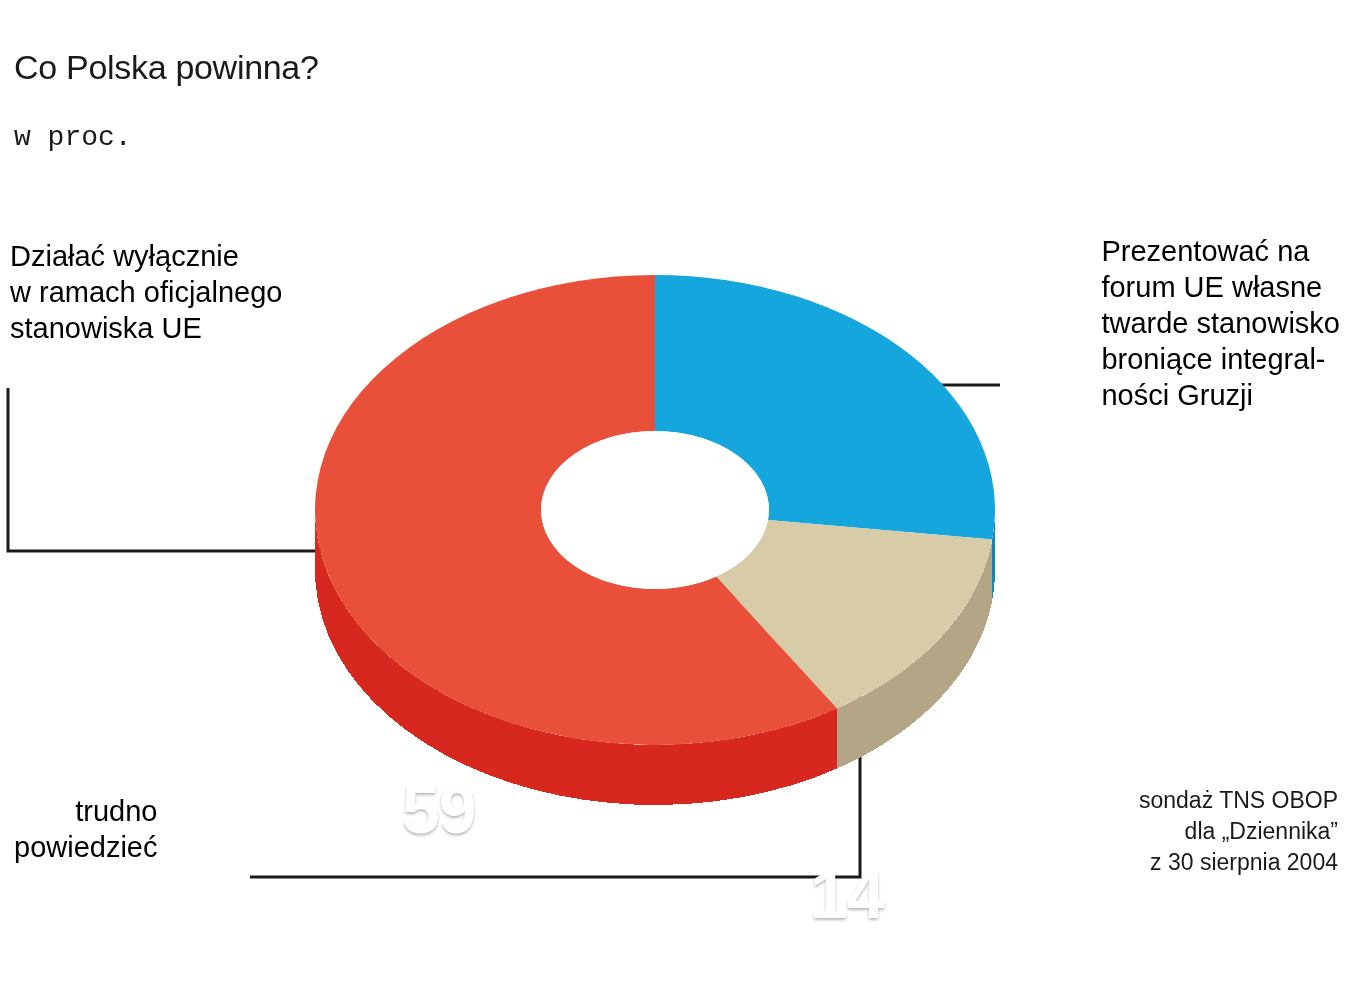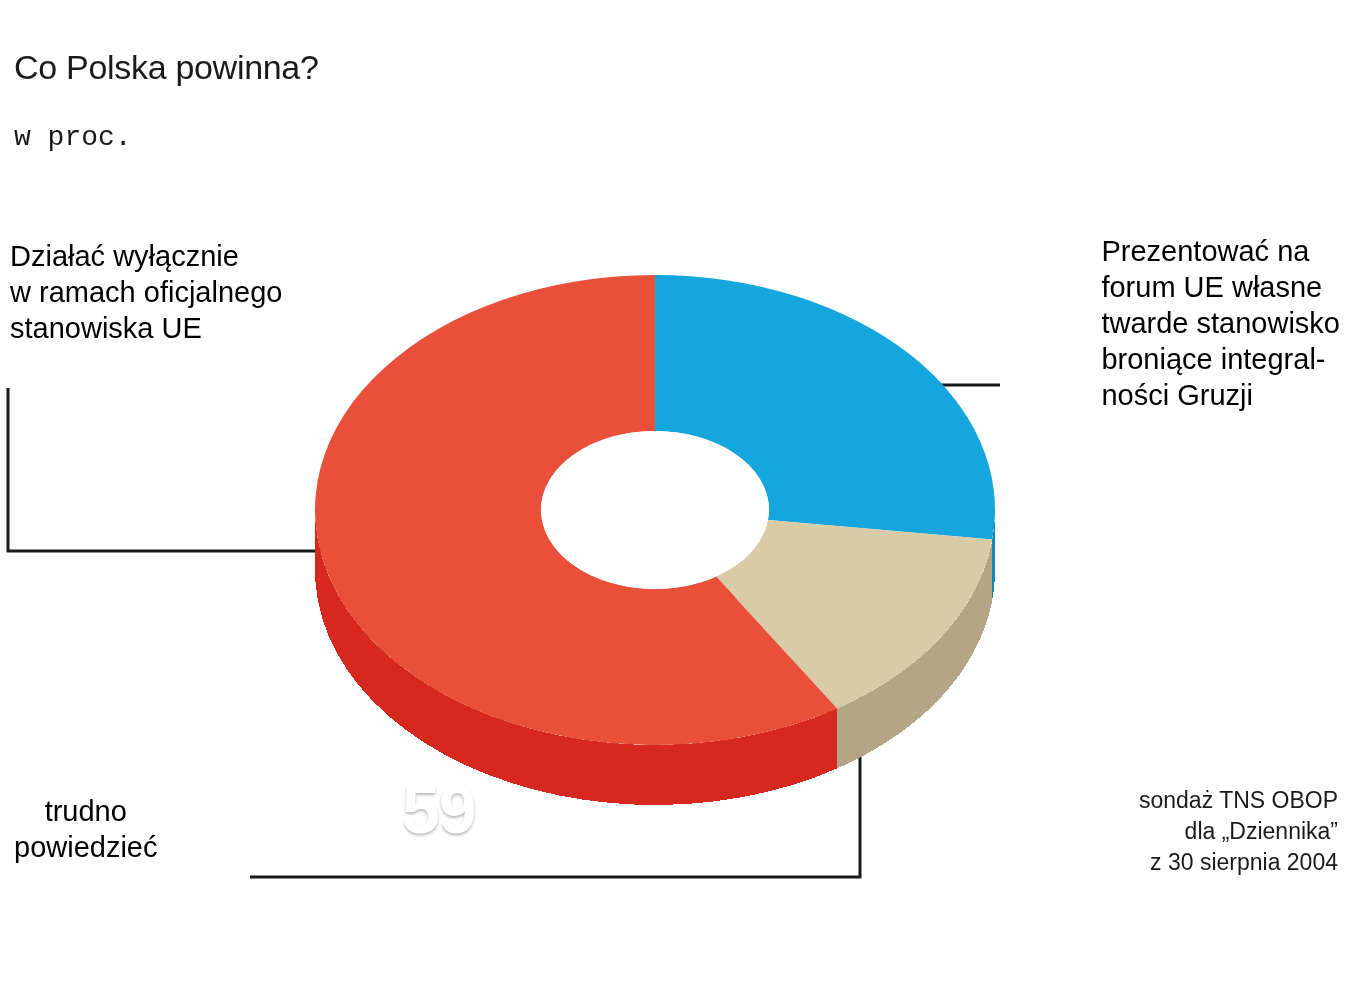--- a/index.html
+++ b/index.html
@@ -49,21 +49,21 @@
     text-align: left;
   }
   #label-right-top {
     right: 10px;
     top: 233px;
     text-align: left;
   }
   #label-left-bottom {
     left: 14px;
     top: 793px;
-    text-align: center;
+    text-align: right;
   }
   #source-note {
     position: absolute;
     right: 12px;
     top: 785px;
     font-size: 23px;
     line-height: 31px;
     text-align: right;
     color: #1a1a1a;
     white-space: pre-line;
@@ -287,20 +287,21 @@
         <path d="M 236.15623303797858 239.13454054319257 L 236 235.00000000000006 L 236 269.00000000000006 L 236.15623303797858 273.13454054319254 Z" fill="#cf1e18"></path>
       </g>
 
     <path d="M 350 0 A 340 235 0 0 1 687.3189984469225 264.45330988761157 L 463.1010759498505 244.90132545158005 A 114 79 0 0 0 350 156 Z" fill="#14a6dd"></path>
       <path d="M 687.3189984469225 264.45330988761157 A 340 235 0 0 1 532.1811102928588 433.41706249297357 L 411.0842546276056 301.7019061146592 A 114 79 0 0 0 463.1010759498505 244.90132545158005 Z" fill="#d8cba8"></path>
       <path d="M 532.1811102928588 433.41706249297357 A 340 235 0 1 1 349.99999999999994 0 L 350 156 A 114 79 0 1 0 411.0842546276056 301.7019061146592 Z" fill="#e8503a"></path>
       <ellipse cx="350" cy="235" rx="114" ry="79" fill="#ffffff"></ellipse>
   </svg>
 
   <div class="slice-value" id="value-59">59</div>
+  <div class="slice-value" id="value-14">14</div>
 </div>
 
 <div class="anno-text" id="label-left-top">Działać wyłącznie
 w ramach oficjalnego
 stanowiska UE</div>
 <div class="anno-text" id="label-right-top">Prezentować na
 forum UE własne
 twarde stanowisko
 broniące integral-
 ności Gruzji</div>

